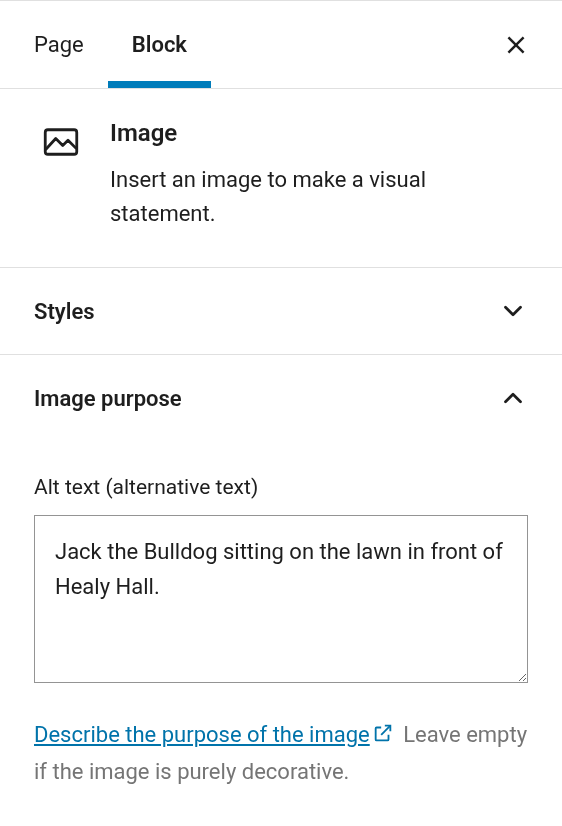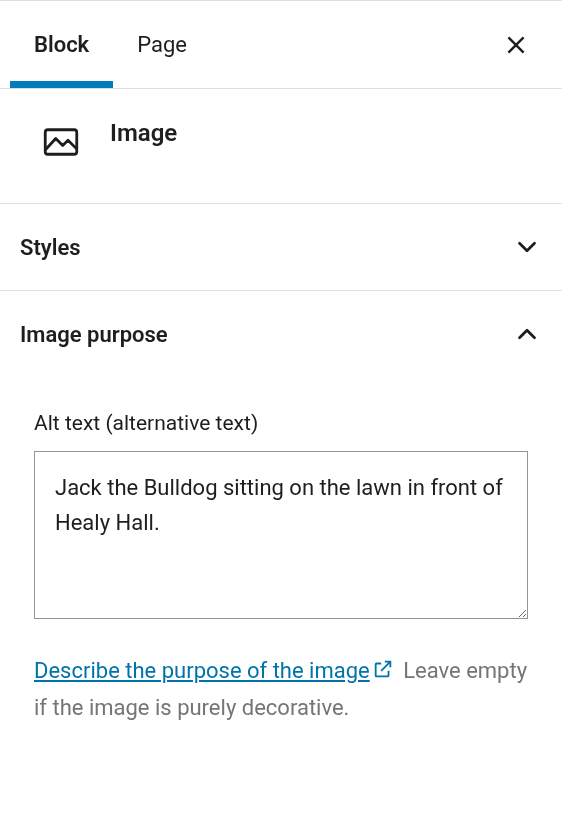--- a/index.html
+++ b/index.html
@@ -83,21 +83,21 @@
     }
     .block-desc {
       font-size: 22px;
       line-height: 1.55;
       color: #1e1e1e;
     }
     .section-header {
       display: flex;
       align-items: center;
       justify-content: space-between;
-      padding: 28px 20px;
+      padding: 28px 34px;
       border-bottom: 1px solid #e0e0e0;
       cursor: pointer;
       text-align: right;
     }
     .section-title {
       font-size: 22px;
       font-weight: 600;
     }
     .section-body {
       padding: 34px;
@@ -136,40 +136,41 @@
       margin-right: 4px;
     }
   </style>
 </head>
 <body>
 
 <div class="panel">
 
   <div class="tabs-header">
     <div class="tabs">
+      <div class="tab">Page</div>
       <div class="tab active">Block</div>
-      <div class="tab">Page</div>
     </div>
     <div class="close-btn">
       <svg width="26" height="26" viewBox="0 0 24 24" fill="none" stroke="#1e1e1e" stroke-width="2.2">
         <line x1="5" y1="5" x2="19" y2="19"></line>
         <line x1="19" y1="5" x2="5" y2="19"></line>
       </svg>
     </div>
   </div>
 
   <div class="block-info">
     <div class="block-icon">
       <svg width="42" height="42" viewBox="0 0 24 24" fill="none" stroke="#1e1e1e" stroke-width="1.6">
         <rect x="3" y="5" width="18" height="14" rx="1.5"></rect>
         <polyline points="3.5,16 9,10 13,14 16,11 20.5,15.5" stroke-linejoin="round" stroke-linecap="round"></polyline>
       </svg>
     </div>
     <div class="block-text">
       <div class="block-title">Image</div>
+      <div class="block-desc">Insert an image to make a visual statement.</div>
     </div>
   </div>
 
   <div class="section-header">
     <span class="section-title">Styles</span>
     <svg width="30" height="30" viewBox="0 0 24 24" fill="none" stroke="#1e1e1e" stroke-width="2.2">
       <polyline points="6,9 12,15 18,9" stroke-linecap="round" stroke-linejoin="round"></polyline>
     </svg>
   </div>
 

